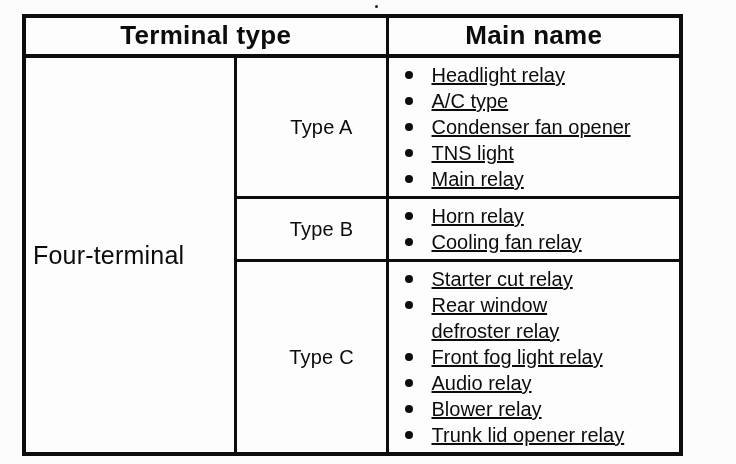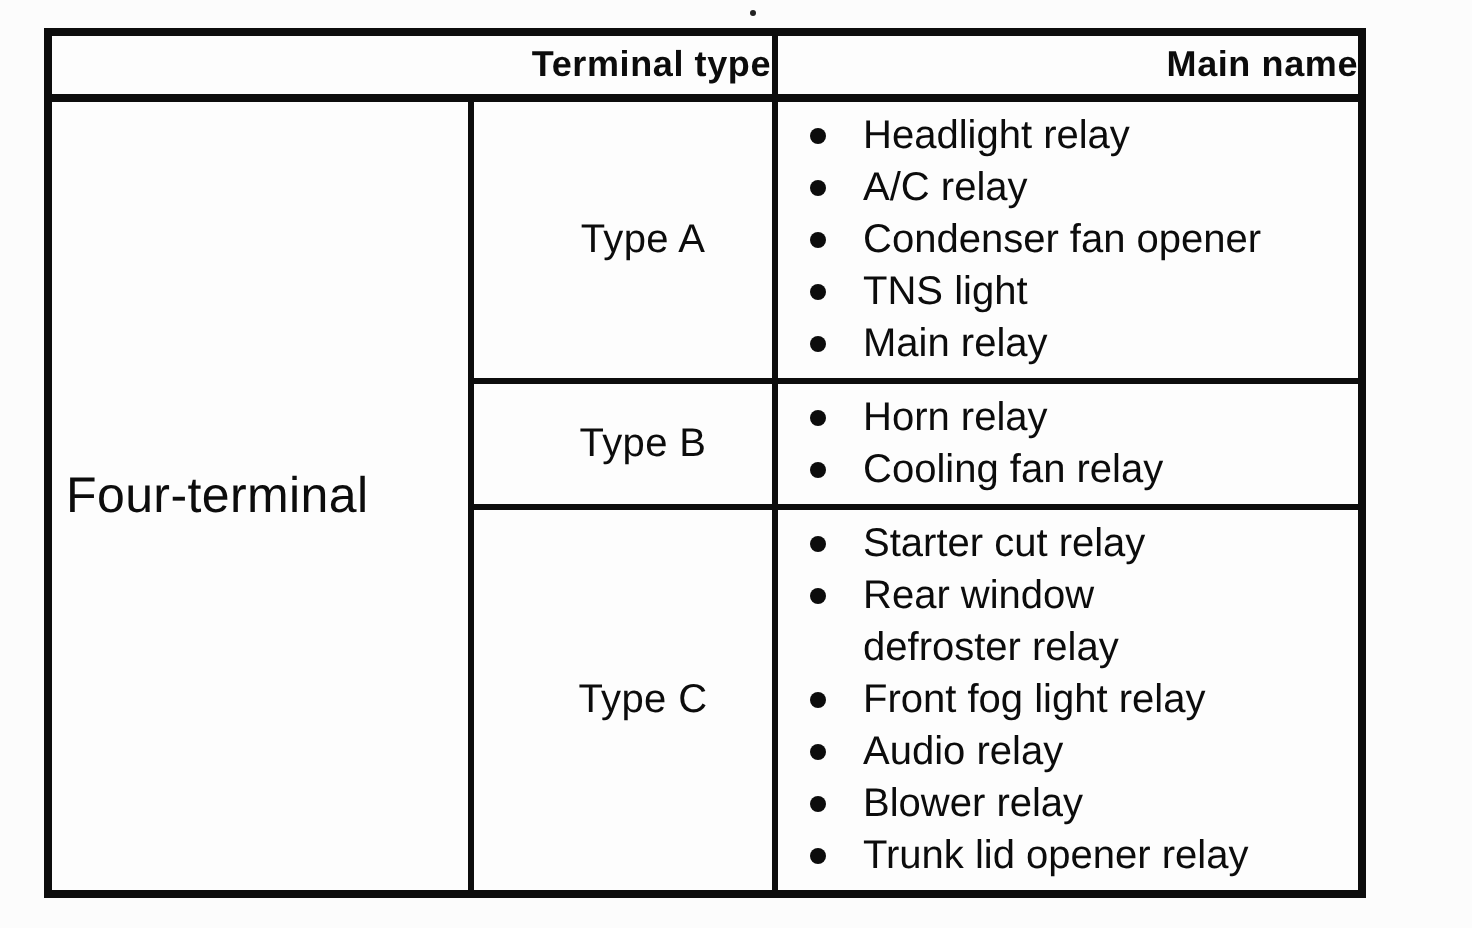--- a/index.html
+++ b/index.html
@@ -37,23 +37,23 @@
     background: #fdfdfd;
   }
   table.relay-table,
   table.relay-table th,
   table.relay-table td {
     border: 3px solid #0d0d0d;
   }
   table.relay-table { border-width: 4px; }
 
   th {
-    font-size: 18px;
+    font-size: 26px;
     font-weight: bold;
-    text-align: right;
+    text-align: center;
     height: 33px;
     padding: 2px 0 3px 0;
     letter-spacing: 0.3px;
     border-bottom-width: 4px !important;
   }
   td {
     font-size: 20px;
     vertical-align: middle;
     padding: 0;
   }
@@ -77,20 +77,21 @@
   .parts-list {
     margin: 0;
     padding: 0;
     list-style: none;
   }
   .parts-list li {
     position: relative;
     padding-left: 43px;
     line-height: 26px;
     white-space: pre-line; 
+    text-decoration: underline;
   }
   .parts-list li::before {
     content: "";
     position: absolute;
     left: 16px;
     top: 9px;
     width: 8px;
     height: 8px;
     background: #0c0c0c;
     border-radius: 50%;
@@ -116,21 +117,21 @@
         <th>Main name</th>
       </tr>
     </thead>
     <tbody>
       <tr class="row-a">
         <td class="group-cell" rowspan="3">Four-terminal</td>
         <td class="type-cell">Type A</td>
         <td class="parts-cell">
           <ul class="parts-list">
             <li>Headlight relay</li>
-            <li>A/C relay</li>
+            <li>A/C type</li>
             <li>Condenser fan opener</li>
             <li>TNS light</li>
             <li>Main relay</li>
           </ul>
         </td>
       </tr>
       <tr class="row-b">
         <td class="type-cell">Type B</td>
         <td class="parts-cell">
           <ul class="parts-list">

